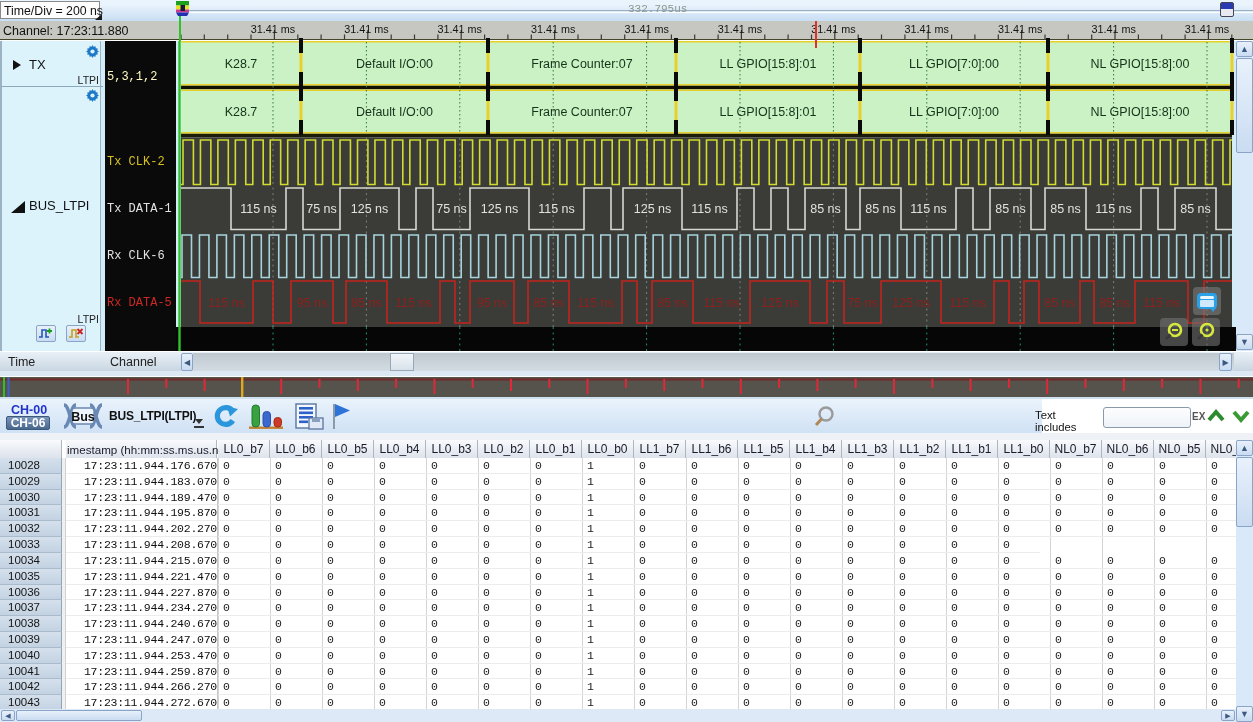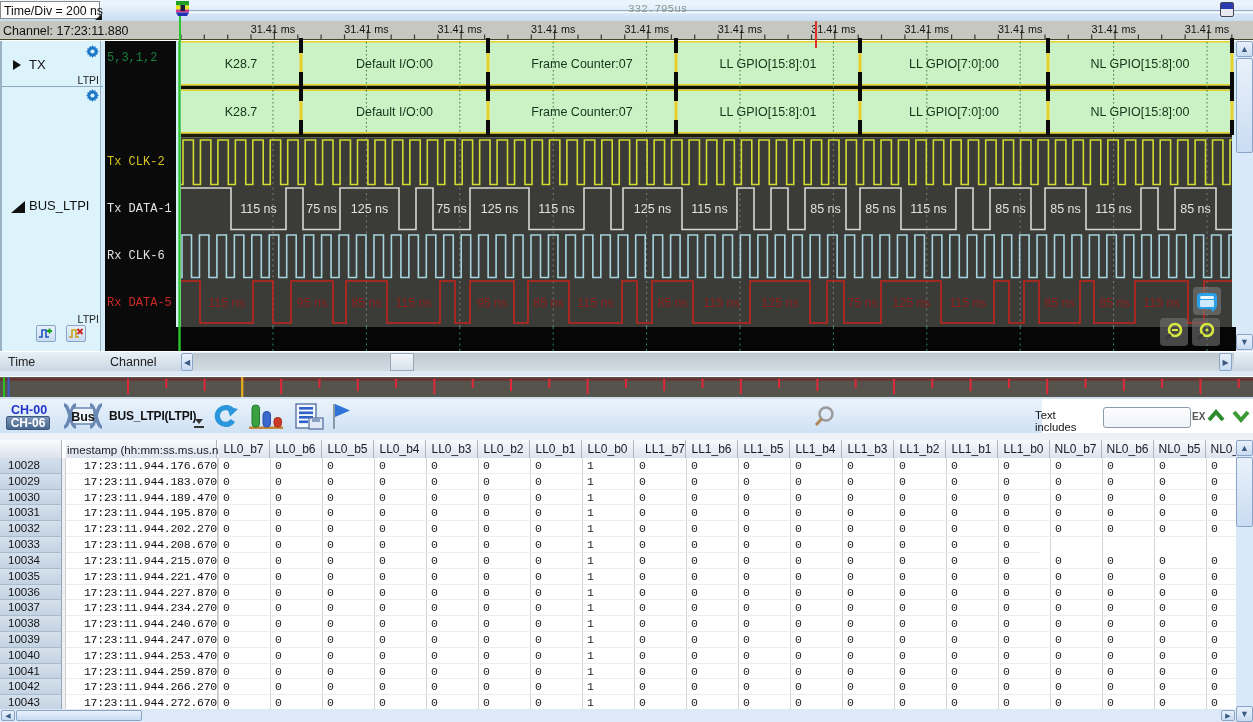--- a/index.html
+++ b/index.html
@@ -132,21 +132,21 @@
     </div>
     <div class="sbtn" style="left:64px;top:284px;width:20px;height:17px">
       <svg width="16" height="13" viewBox="0 0 16 13">
           <path d="M1 10 h3 v-7 h4 v7 h3" fill="none" stroke="#c8a018" stroke-width="1.6"></path>
           <path d="M9.5 2 l5 5 M14.5 2 l-5 5" stroke="#cc2020" stroke-width="1.8"></path>
         </svg>
     </div>
   </div>
 
   <div class="abs mono" style="left:105px;top:0;width:71px;height:310px;background:#0a0a0a">
-    <div class="abs" style="left:2px;top:10px;font-size:12px;color:#15803d">5,3,1,2</div>
+    <div class="abs" style="left:2px;top:29px;font-size:12px;color:#fef9c3">5,3,1,2</div>
     <div class="abs" style="left:2px;top:114px;font-size:12px;color:#d8c21e">Tx CLK-2</div>
     <div class="abs" style="left:2px;top:161px;font-size:12px;color:#e2e2e2">Tx DATA-1</div>
     <div class="abs" style="left:2px;top:208px;font-size:12px;color:#e2e2e2">Rx CLK-6</div>
     <div class="abs" style="left:2px;top:255px;font-size:12px;color:#cc2824">Rx DATA-5</div>
   </div>
   <svg width="1060" height="310" style="position:absolute;left:176px;top:0px;overflow:visible">
 <rect x="5" y="0" width="1051" height="44.5" fill="#cbf2c5"></rect>
 <rect x="5" y="44.5" width="1051" height="4" fill="#101000"></rect>
 <rect x="5" y="48.5" width="1051" height="44" fill="#cbf2c5"></rect>
 <rect x="5" y="92.5" width="1051" height="4" fill="#1c1c08"></rect>
@@ -425,21 +425,21 @@
     </div>
 <div style="position:absolute;left:478px;top:0;width:52px;height:17.5px;text-align:center" class="hcell">
       <span style="position:absolute;left:0;right:0;top:2px">LL0_b2</span>
     </div>
 <div style="position:absolute;left:530px;top:0;width:52px;height:17.5px;text-align:center" class="hcell">
       <span style="position:absolute;left:0;right:0;top:2px">LL0_b1</span>
     </div>
 <div style="position:absolute;left:582px;top:0;width:52px;height:17.5px;text-align:center" class="hcell">
       <span style="position:absolute;left:0;right:0;top:2px">LL0_b0</span>
     </div>
-<div style="position:absolute;left:634px;top:0;width:52px;height:17.5px;text-align:right" class="hcell">
+<div style="position:absolute;left:634px;top:0;width:52px;height:17.5px;text-align:center" class="hcell">
       <span style="position:absolute;left:0;right:0;top:2px">LL1_b7</span>
     </div>
 <div style="position:absolute;left:686px;top:0;width:52px;height:17.5px;text-align:center" class="hcell">
       <span style="position:absolute;left:0;right:0;top:2px">LL1_b6</span>
     </div>
 <div style="position:absolute;left:738px;top:0;width:52px;height:17.5px;text-align:center" class="hcell">
       <span style="position:absolute;left:0;right:0;top:2px">LL1_b5</span>
     </div>
 <div style="position:absolute;left:790px;top:0;width:52px;height:17.5px;text-align:center" class="hcell">
       <span style="position:absolute;left:0;right:0;top:2px">LL1_b4</span>

